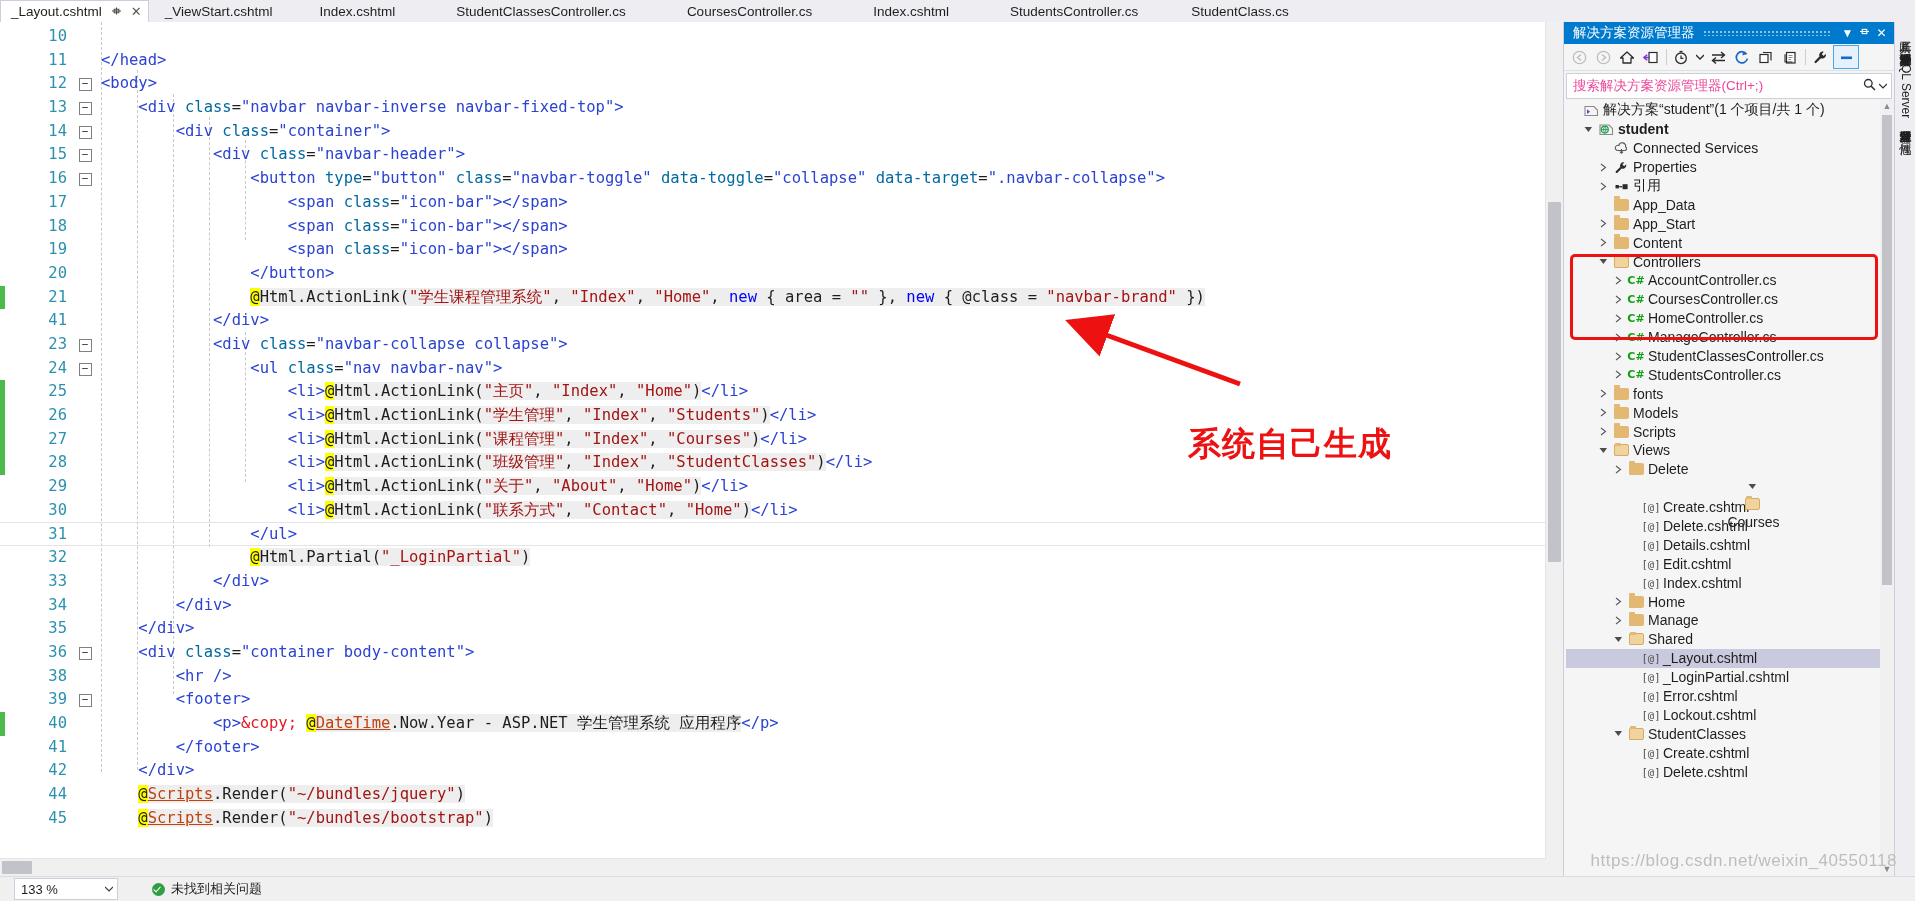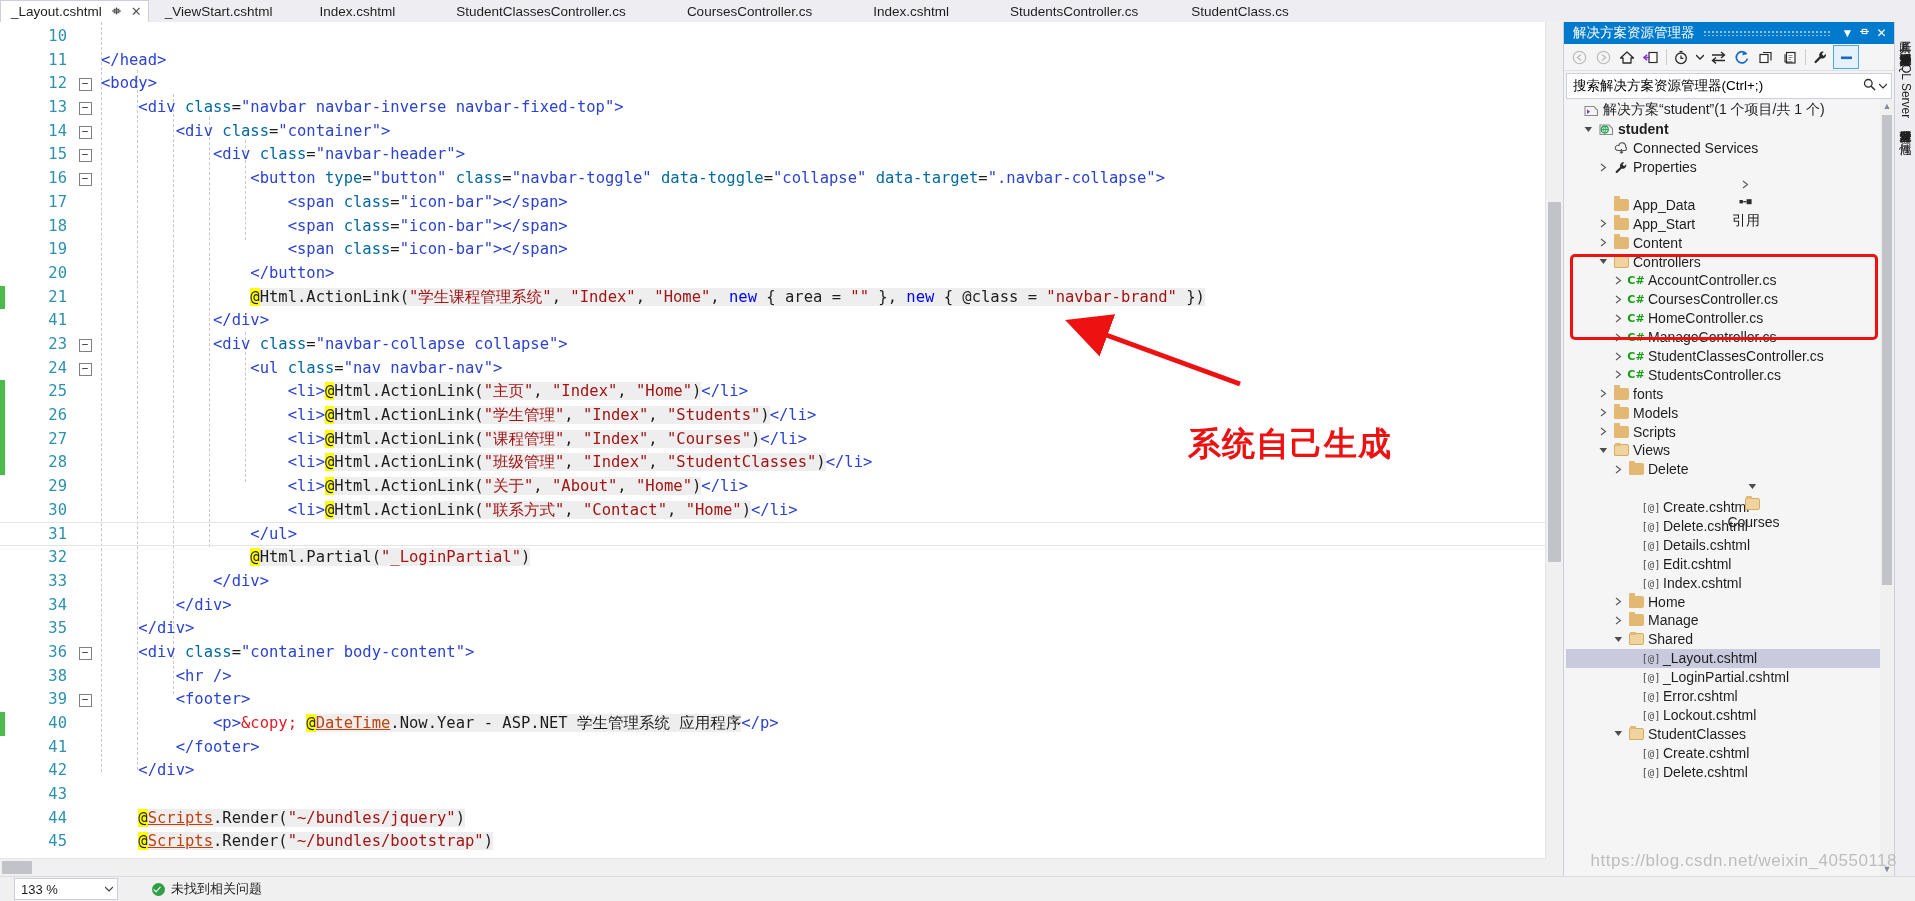--- a/index.html
+++ b/index.html
@@ -80,21 +80,21 @@
      background-size:4px 4px;}
   .se-title .tbtn{width:17px;text-align:center;font-size:12px;color:#fff;}
   .se-toolbar{height:26px;background:#f5f5f5;display:flex;align-items:center;
               padding:0 3px;flex:0 0 26px;border-bottom:1px solid #e0e0e0;}
   .tb-ico{width:24px;height:22px;display:flex;align-items:center;justify-content:center;color:#3b3b3b;}
   .tb-ico.dis{color:#b5b5b5;}
   .tb-sep{width:1px;height:16px;background:#cfcfcf;margin:0 3px;}
   .tb-ico.selected{border:1px solid #4aa8e8;background:#e6f2fb;}
   .se-search{height:24px;background:#fff;border:1px solid #cccedb;margin:2px 2px 0 2px;
              display:flex;align-items:center;padding:0 4px 0 6px;flex:0 0 24px;}
-  .se-search .ph{flex:1 1 auto;color:#000000;font-size:13.5px;}
+  .se-search .ph{flex:1 1 auto;color:#ec4899;font-size:13.5px;}
   .se-search .mag{color:#3b3b3b;font-size:13px;margin-right:3px;}
   .se-search .cv{color:#3b3b3b;font-size:9px;}
   .se-tree{flex:1 1 auto;overflow:hidden;position:relative;background:#f5f5f5;padding-top:2px;}
   .tr{display:flex;align-items:center;height:18.9px;white-space:nowrap;font-size:14px;color:#1e1e1e;cursor:default;}
   .tr.sel{background:#c9cadd;}
   .tw{width:15px;flex:0 0 15px;display:flex;align-items:center;justify-content:center;color:#4d4d4d;font-size:8px;}
   .ic{width:20px;flex:0 0 20px;display:flex;align-items:center;justify-content:center;}
   .lbl{padding-left:2px;}
   .lbl.bold{font-weight:700;}
   .se-vscroll{position:absolute;top:0;right:0;width:14px;bottom:0;background:#f0f0f0;}
@@ -205,21 +205,20 @@
           <div class="row"><span class="chg none"></span><span class="gutter-pad"></span><span class="lnum">32</span><span class="fold"><span class="vbar"></span></span><span class="code"><span class="t-txt">                </span><span class="razorbg"><span class="at">@</span><span class="t-txt">Html.Partial(</span><span class="t-str">"_LoginPartial"</span><span class="t-txt">)</span></span></span></div>
           <div class="row"><span class="chg none"></span><span class="gutter-pad"></span><span class="lnum">33</span><span class="fold"><span class="vbar"></span></span><span class="code"><span class="t-txt">            </span><span class="t-tag">&lt;/div</span><span class="t-txt"></span><span class="t-tag">&gt;</span><span class="t-txt"></span></span></div>
           <div class="row"><span class="chg none"></span><span class="gutter-pad"></span><span class="lnum">34</span><span class="fold"><span class="vbar"></span></span><span class="code"><span class="t-txt">        </span><span class="t-tag">&lt;/div</span><span class="t-txt"></span><span class="t-tag">&gt;</span><span class="t-txt"></span></span></div>
           <div class="row"><span class="chg none"></span><span class="gutter-pad"></span><span class="lnum">35</span><span class="fold"><span class="vbar"></span></span><span class="code"><span class="t-txt">    </span><span class="t-tag">&lt;/div</span><span class="t-txt"></span><span class="t-tag">&gt;</span><span class="t-txt"></span></span></div>
           <div class="row"><span class="chg none"></span><span class="gutter-pad"></span><span class="lnum">36</span><span class="fold"><span class="box">−</span></span><span class="code"><span class="t-txt">    </span><span class="t-tag">&lt;div</span><span class="t-txt"></span><span class="t-txt"> </span><span class="t-attr">class</span><span class="t-txt">=</span><span class="t-val">"container body-content"</span><span class="t-txt"></span><span class="t-tag">&gt;</span><span class="t-txt"></span></span></div>
           <div class="row"><span class="chg none"></span><span class="gutter-pad"></span><span class="lnum">38</span><span class="fold"><span class="vbar"></span></span><span class="code"><span class="t-txt">        </span><span class="t-tag">&lt;hr</span><span class="t-txt"> </span><span class="t-tag">/&gt;</span><span class="t-txt"></span></span></div>
           <div class="row"><span class="chg none"></span><span class="gutter-pad"></span><span class="lnum">39</span><span class="fold"><span class="box">−</span></span><span class="code"><span class="t-txt">        </span><span class="t-tag">&lt;footer</span><span class="t-txt"></span><span class="t-tag">&gt;</span><span class="t-txt"></span></span></div>
           <div class="row"><span class="chg saved"></span><span class="gutter-pad"></span><span class="lnum">40</span><span class="fold"><span class="vbar"></span></span><span class="code"><span class="t-txt">            </span><span class="t-tag">&lt;p</span><span class="t-txt"></span><span class="t-tag">&gt;</span><span class="t-txt"></span><span class="t-ent">&amp;copy;</span><span class="t-txt"> </span><span class="razorbg"><span class="at">@</span><span class="t-txt"></span><span class="t-type">DateTime</span><span class="t-txt">.Now.Year - ASP.NET 学生管理系统 应用程序</span></span><span class="t-txt"></span><span class="t-tag">&lt;/p</span><span class="t-txt"></span><span class="t-tag">&gt;</span><span class="t-txt"></span></span></div>
           <div class="row"><span class="chg none"></span><span class="gutter-pad"></span><span class="lnum">41</span><span class="fold"><span class="vbar"></span></span><span class="code"><span class="t-txt">        </span><span class="t-tag">&lt;/footer</span><span class="t-txt"></span><span class="t-tag">&gt;</span><span class="t-txt"></span></span></div>
           <div class="row"><span class="chg none"></span><span class="gutter-pad"></span><span class="lnum">42</span><span class="fold"><span class="vbar"></span></span><span class="code"><span class="t-txt">    </span><span class="t-tag">&lt;/div</span><span class="t-txt"></span><span class="t-tag">&gt;</span><span class="t-txt"></span></span></div>
-          <div class="row"><span class="chg none"></span><span class="gutter-pad"></span><span class="lnum">43</span><span class="fold"><span class="vbar"></span></span><span class="code"></span></div>
           <div class="row"><span class="chg none"></span><span class="gutter-pad"></span><span class="lnum">44</span><span class="fold"><span class="vbar"></span></span><span class="code"><span class="t-txt">    </span><span class="razorbg"><span class="at">@</span><span class="t-txt"></span><span class="t-type">Scripts</span><span class="t-txt">.Render(</span><span class="t-str">"~/bundles/jquery"</span><span class="t-txt">)</span></span></span></div>
           <div class="row"><span class="chg none"></span><span class="gutter-pad"></span><span class="lnum">45</span><span class="fold"><span class="vbar"></span></span><span class="code"><span class="t-txt">    </span><span class="razorbg"><span class="at">@</span><span class="t-txt"></span><span class="t-type">Scripts</span><span class="t-txt">.Render(</span><span class="t-str">"~/bundles/bootstrap"</span><span class="t-txt">)</span></span></span></div>
         </div>
 
       <div class="ed-vscroll">
         <div class="ed-vthumb" style="top:180px;height:360px;"></div>
       </div>
       <div class="ed-hscroll">
         <div class="ed-hthumb" style="left:2px;width:30px;"></div>
       </div>
@@ -382,21 +381,21 @@
                   <path d="M1 1 L5.5 4.5 L1 8" fill="none" stroke="#5a5a5a" stroke-width="1.1"></path>
                 </svg>
               </span>
               <span class="ic">
                 <svg width="15" height="13" viewBox="0 0 15 13">
                   <path d="M10.3 1.4 a3.4 3.4 0 0 0-4.1 4.5 L1.9 10.2 a1 1 0 0 0 1.5 1.5 L7.7 7.4 a3.4 3.4 0 0 0 4.5-4.1 L10.1 5.3 8.4 3.6 Z" fill="#2b2b2b"></path>
                 </svg>
               </span>
               <span class="lbl">Properties</span>
             </div>
-            <div class="tr" style="padding-left: 30px; flex-direction: column;">
+            <div class="tr" style="padding-left: 30px;">
               <span class="tw">
                 <svg width="7" height="9" viewBox="0 0 7 9">
                   <path d="M1 1 L5.5 4.5 L1 8" fill="none" stroke="#5a5a5a" stroke-width="1.1"></path>
                 </svg>
               </span>
               <span class="ic">
                 <svg width="15" height="13" viewBox="0 0 15 13">
                   <rect x="1.5" y="5" width="3.4" height="3.4" fill="#2b2b2b"></rect>
                   <path d="M5.2 6.7 h3.2" stroke="#2b2b2b" stroke-width="1.3"></path>
                   <rect x="8.6" y="4.2" width="5" height="5" fill="#2b2b2b"></rect>

